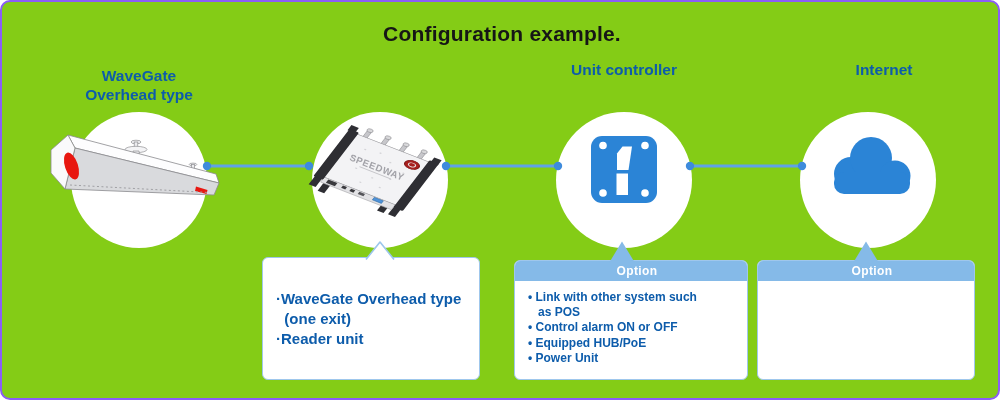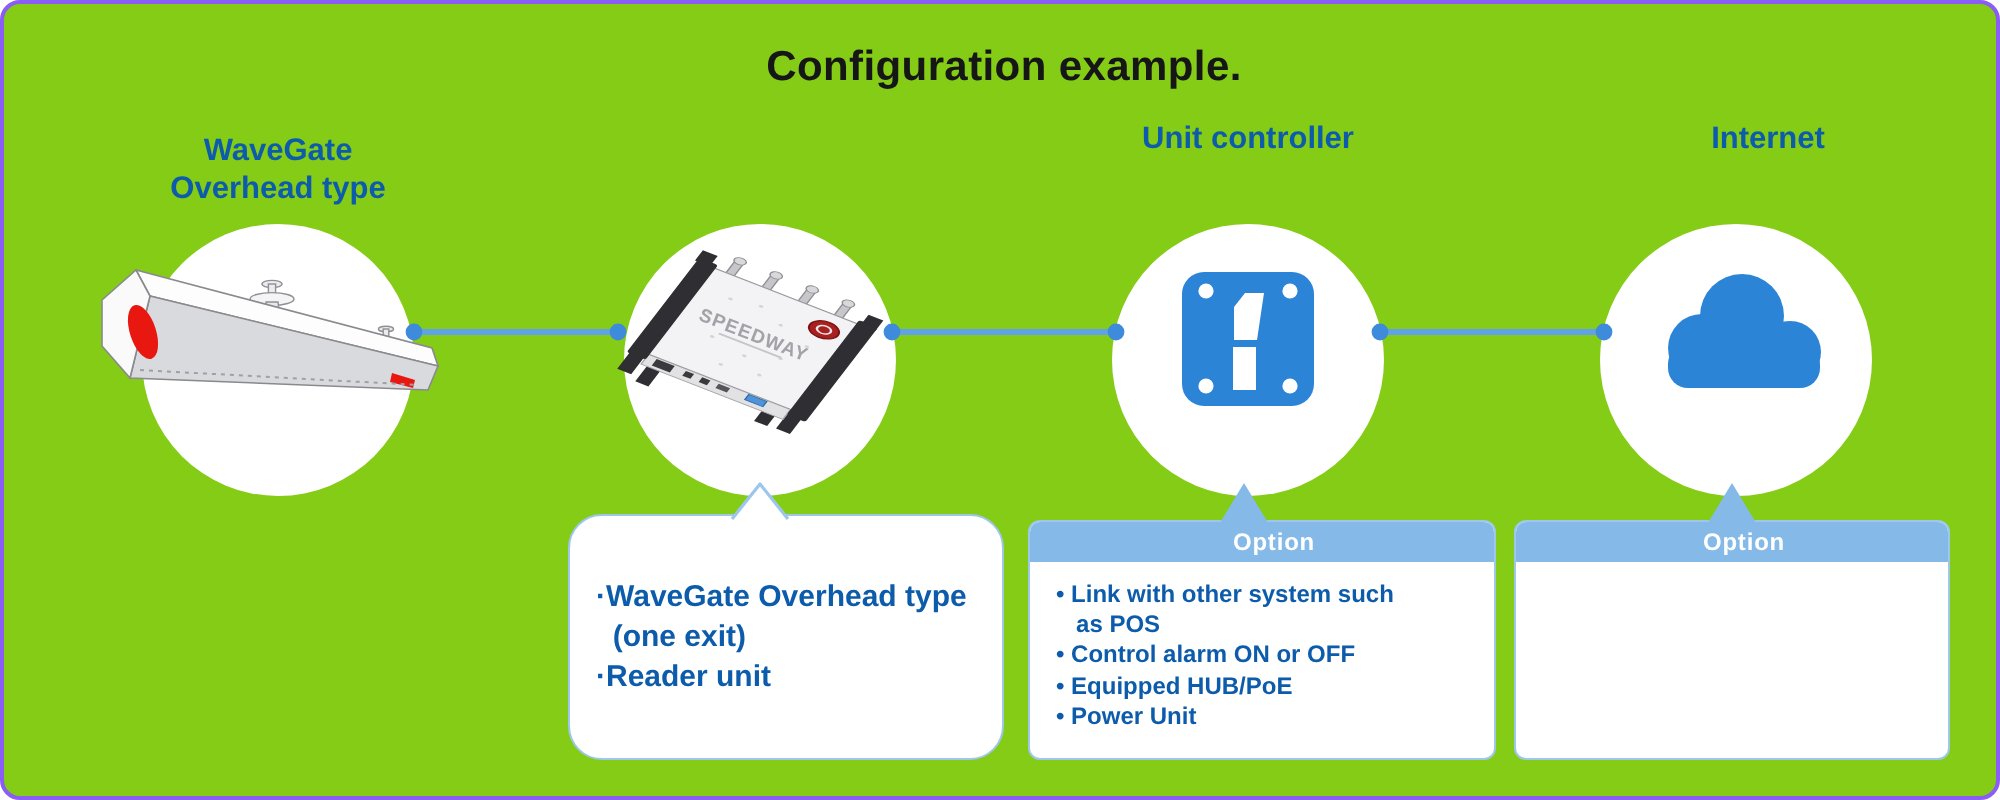--- a/index.html
+++ b/index.html
@@ -28,21 +28,21 @@
   }
   .c0{left:69px;} .c1{left:310px;} .c2{left:554px;} .c3{left:798px;}
   .overlay{
     position:absolute;left:0;top:0;width:1000px;height:400px;
     z-index:5;pointer-events:none;
   }
   .callout{
     position:absolute;background:#ffffff;border:1.5px solid #9fc7ec;
     border-radius:6px;z-index:2;overflow:hidden;
   }
-  .box1{left:282px;top:255px;width:218px;height:123px;border-radius:17px;}
+  .box1{left:260px;top:255px;width:218px;height:123px;}
   .box2{left:512px;top:258px;width:234px;height:120px;}
   .box3{left:755px;top:258px;width:218px;height:120px;}
   .option-band{
     height:20px;background:#85bae8;color:#ffffff;
     font-size:12px;font-weight:bold;text-align:center;line-height:20px;
     letter-spacing:.4px;
     padding-left:12px;
   }
   .callout-body{
     font-weight:bold;color:#0d5cab;white-space:pre-wrap;

